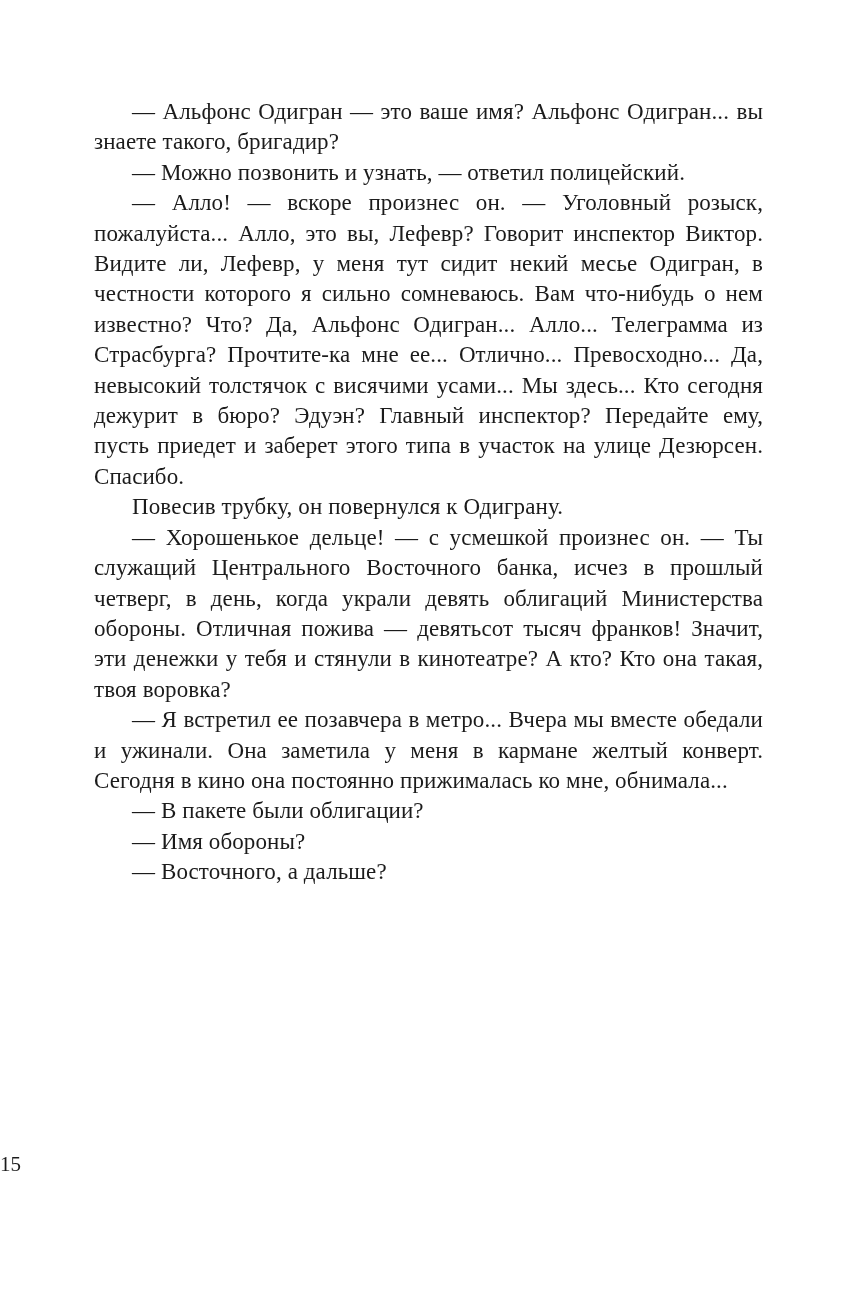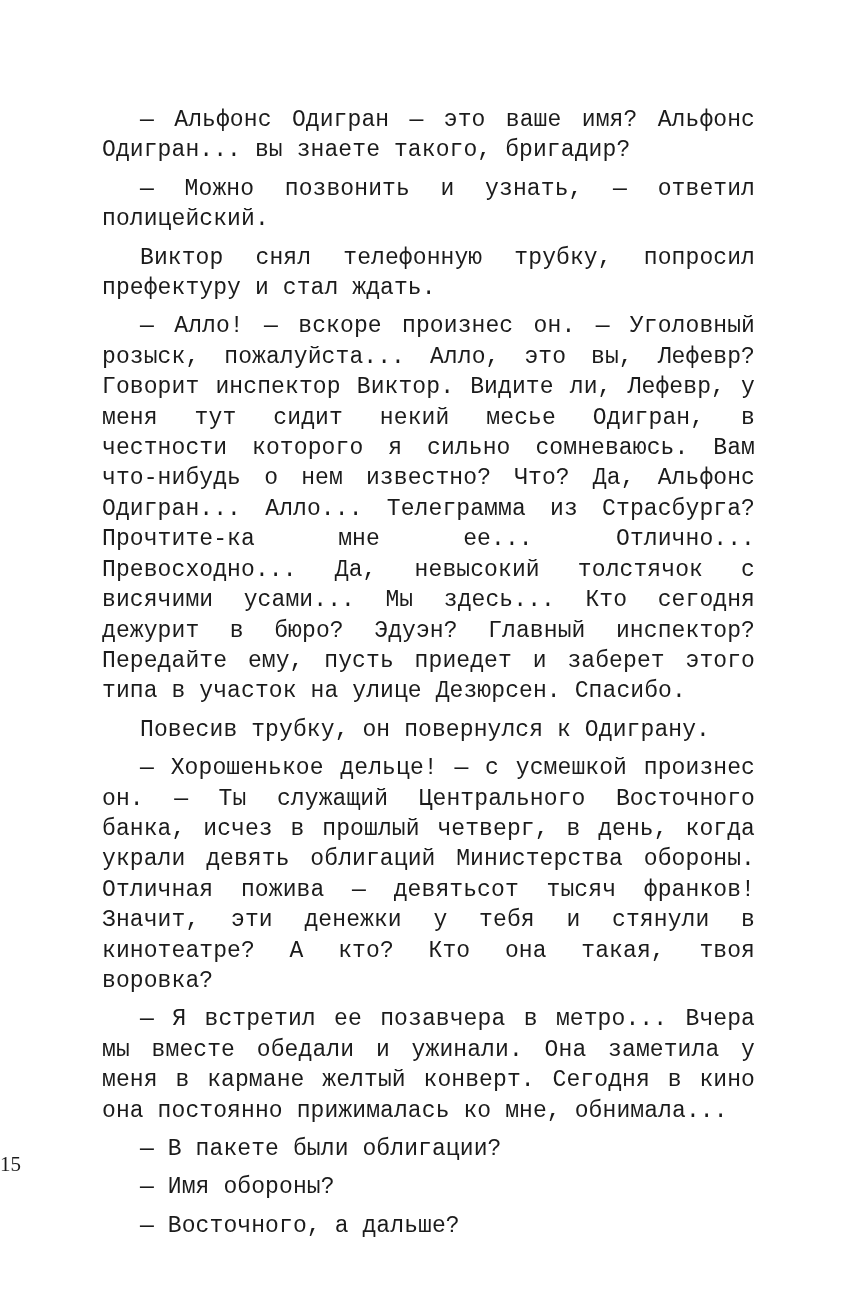--- a/index.html
+++ b/index.html
@@ -20,44 +20,42 @@
       position: absolute;
       left: 94px;
       top: 97px;
       width: 669px;
       font-size: 23px;
       line-height: 30.4px;
       text-align: justify;
       letter-spacing: 0.1px;
     }
     .text-block p {
-      margin: 8px;
+      margin: 0;
       padding: 0;
       text-indent: 38px;
-      font-family: Liberation Mono, monospace;
     }
     .page-number {
       position: absolute;
       left: 0;
       right: 0;
       top: 1152px;
       text-align: left;
       font-size: 21px;
       color: #1b1b1b;
       font-variant-numeric: oldstyle-nums;
     }
   </style>
 </head>
 <body>
 
 <div class="page">
   <div class="text-block">
     <p>— Альфонс Одигран — это ваше имя? Альфонс Одигран... вы знаете такого, бригадир?</p>
     <p>— Можно позвонить и узнать, — ответил полицейский.</p>
-    <p>Виктор снял телефонную трубку, попросил префектуру и стал ждать.</p>
     <p>— Алло! — вскоре произнес он. — Уголовный розыск, пожалуйста... Алло, это вы, Лефевр? Говорит инспектор Виктор. Видите ли, Лефевр, у меня тут сидит некий месье Одигран, в честности которого я сильно сомневаюсь. Вам что-нибудь о нем известно? Что? Да, Альфонс Одигран... Алло... Телеграмма из Страсбурга? Прочтите-ка мне ее... Отлично... Превосходно... Да, невысокий толстячок с висячими усами... Мы здесь... Кто сегодня дежурит в бюро? Эдуэн? Главный инспектор? Передайте ему, пусть приедет и заберет этого типа в участок на улице Дезюрсен. Спасибо.</p>
     <p>Повесив трубку, он повернулся к Одиграну.</p>
     <p>— Хорошенькое дельце! — с усмешкой произнес он. — Ты служащий Центрального Восточного банка, исчез в прошлый четверг, в день, когда украли девять облигаций Министерства обороны. Отличная пожива — девятьсот тысяч франков! Значит, эти денежки у тебя и стянули в кинотеатре? А кто? Кто она такая, твоя воровка?</p>
     <p>— Я встретил ее позавчера в метро... Вчера мы вместе обедали и ужинали. Она заметила у меня в кармане желтый конверт. Сегодня в кино она постоянно прижималась ко мне, обнимала...</p>
     <p>— В пакете были облигации?</p>
     <p>— Имя обороны?</p>
     <p>— Восточного, а дальше?</p>
   </div>
   <div class="page-number">15</div>
 </div>

